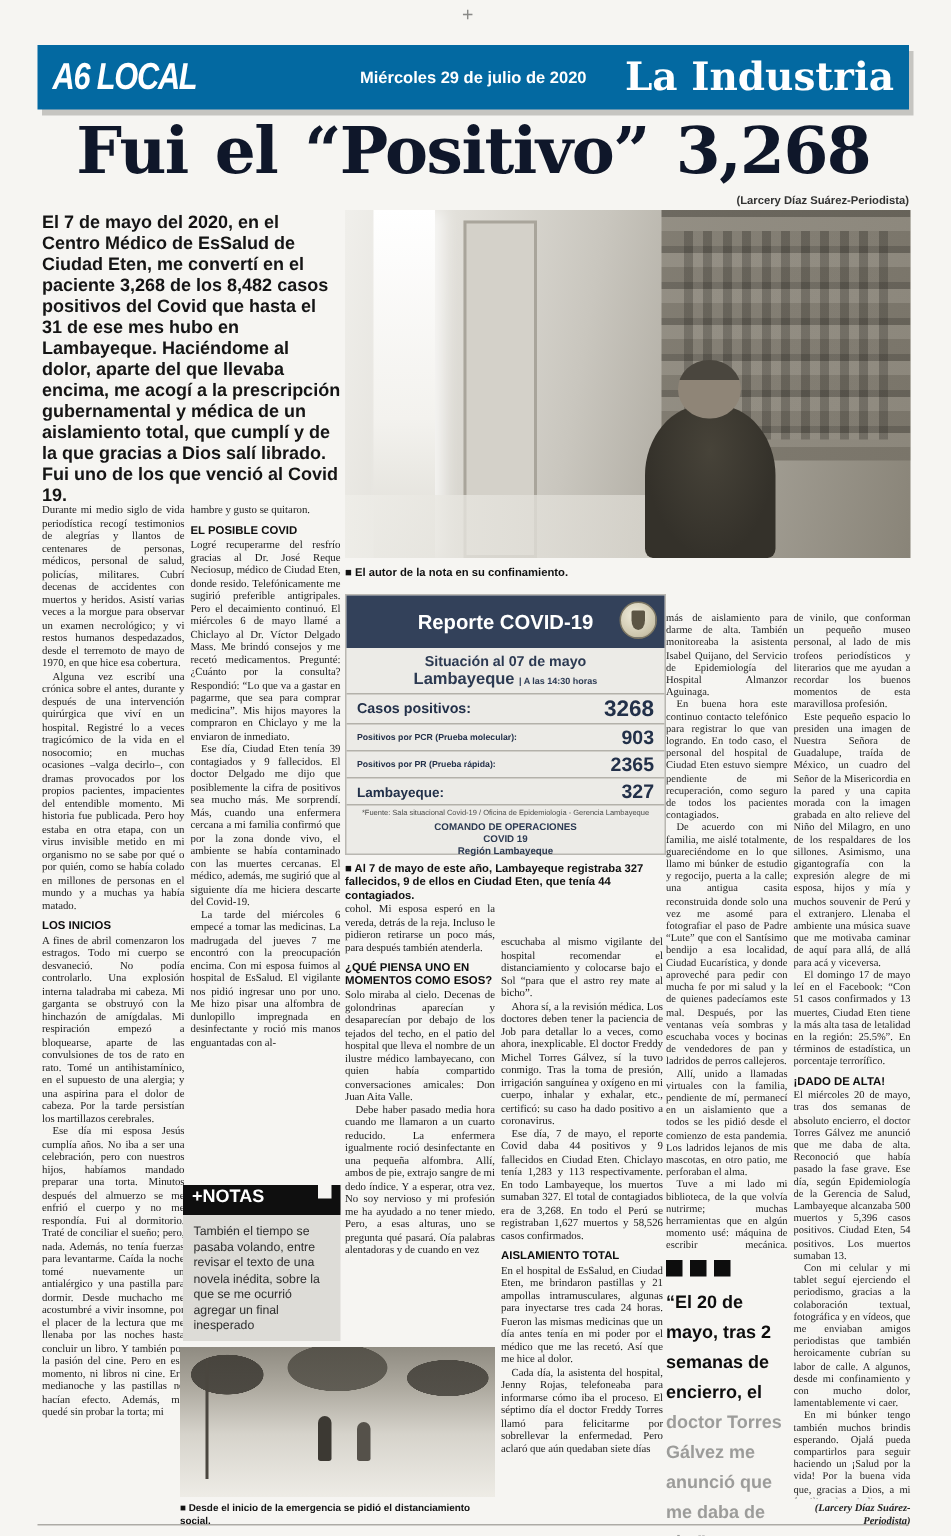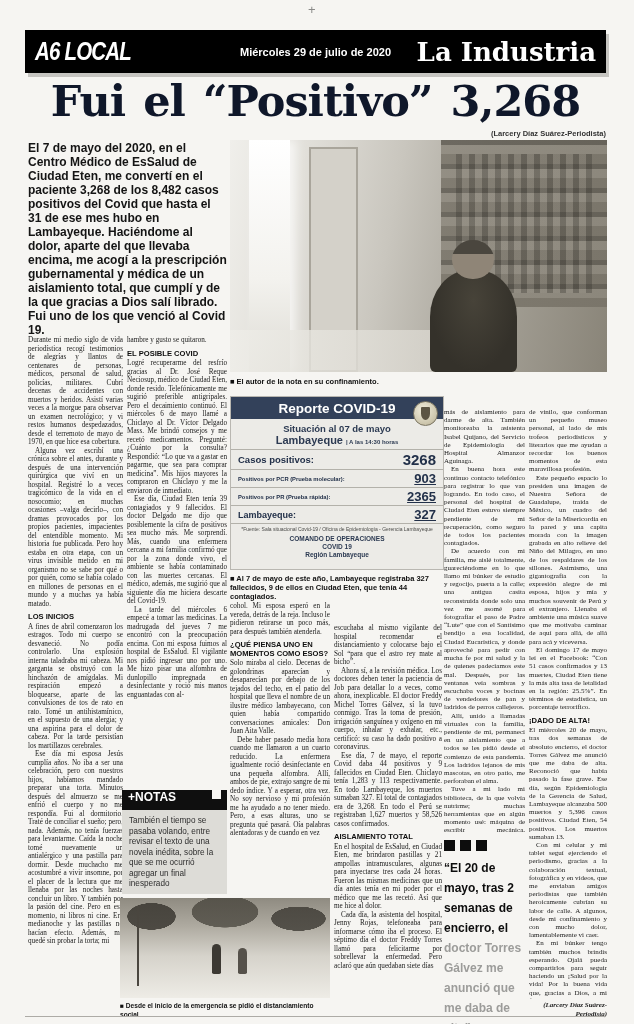--- a/index.html
+++ b/index.html
@@ -5,21 +5,21 @@
   html,body{margin:0;padding:0;background:#cfcecb;}
   .page{
     position:relative;width:634px;height:1024px;margin:0 auto;
     background:#f6f5f2;overflow:hidden;
     font-family:"Liberation Serif","DejaVu Serif",serif;color:#1b1b1b;
     box-shadow:0 0 8px rgba(0,0,0,.4);
   }
   .cropmark{position:absolute;left:308px;top:2px;font:13px "Liberation Sans",sans-serif;color:#8a8a88;}
   
   .header-bar{
-    position:absolute;left:25px;top:30px;width:581px;height:43px;background:#000000;
+    position:absolute;left:25px;top:30px;width:581px;height:43px;background:#0369a1;
     display:flex;align-items:center;justify-content:space-between;padding:0 10px;box-sizing:border-box;
     box-shadow:3px 4px 0 #c6c5c1;
   }
   .hb-section{color:#fff;font:italic 900 25px "Liberation Sans",sans-serif;letter-spacing:-1px;transform:scaleX(.82);transform-origin:left center;white-space:nowrap;}
   .hb-date{color:#fff;font:bold 11px "Liberation Sans",sans-serif;position:absolute;left:0;right:0;text-align:center;}
   .hb-masthead{color:#fff;font:bold 26px "DejaVu Serif",serif;letter-spacing:0;white-space:nowrap;z-index:1;}
   
   .headline{
     position:absolute;left:25px;top:78px;width:581px;margin:0;text-align:center;
     font:900 43px/46px "DejaVu Serif",serif;color:#0f172a;letter-spacing:-1px;word-spacing:4px;
@@ -64,36 +64,36 @@
   
   .caption{position:absolute;font:bold 7.5px/9px "Liberation Sans",sans-serif;color:#111;}
   .cap-main{left:230px;top:377px;width:377px;}
   .cap-covid{left:230px;top:574px;width:212px;}
   .cap-bottom{left:120px;top:1001px;width:214px;font-size:6.6px;}
   
   .covid-box{
     position:absolute;left:230px;top:396px;width:214px;height:174px;background:#ecebe7;
     border:1px solid #b9b7b1;box-sizing:border-box;font-family:"Liberation Sans",sans-serif;
   }
-  .cb-header{position:relative;height:22px;background:#33415a;color:#fff;display:flex;align-items:center;justify-content:center;
+  .cb-header{position:relative;height:35px;background:#33415a;color:#fff;display:flex;align-items:center;justify-content:center;
     font:bold 13.5px "Liberation Sans",sans-serif;}
   .cb-seal{position:absolute;right:5px;top:4px;width:25px;height:25px;border-radius:50%;
     background:radial-gradient(circle at 40% 35%,#f1eddc 0%,#cbc4ab 70%,#9a927a 100%);border:1px solid #7c7663;box-sizing:border-box;}
   .cb-seal-inner{position:absolute;left:7px;top:5px;width:9px;height:13px;background:#5c5544;border-radius:1px 1px 50% 50%;}
   .cb-sub{text-align:center;padding:4px 0 3px;color:#2c3a52;}
   .cb-sub-l1{font:bold 9.5px "Liberation Sans",sans-serif;}
   .cb-sub-l2{font:bold 11px "Liberation Sans",sans-serif;}
   .cb-sub-time{font:bold 6px "Liberation Sans",sans-serif;margin-left:3px;}
   .cb-row{display:flex;justify-content:space-between;align-items:center;border-top:1px solid #b3b1aa;
     padding:1px 7px;color:#223049;}
   .cb-row .lab-lg{font:bold 9.5px "Liberation Sans",sans-serif;}
   .cb-row .lab-sm{font:bold 5.8px "Liberation Sans",sans-serif;}
   .cb-row .lab-md{font:bold 9px "Liberation Sans",sans-serif;}
   .cb-row .val-lg{font:bold 15px "Liberation Sans",sans-serif;}
-  .cb-row .val-md{font:bold 13px "Liberation Sans",sans-serif;text-decoration:underline;}
+  .cb-row .val-md{font:bold 13px "Liberation Sans",sans-serif;}
   .cb-foot{font:5px "Liberation Sans",sans-serif;color:#4a4a48;text-align:center;padding:2px 2px 1px;border-top:1px solid #b3b1aa;}
   .cb-comando{text-align:center;color:#2c3a52;font:bold 6.5px/8px "Liberation Sans",sans-serif;padding-top:2px;}
   
   .col{position:absolute;overflow:hidden;text-align:justify;font:7.2px/8.5px "Liberation Serif","DejaVu Serif",serif;color:#191919;}
   .col p{margin:0;}
   .col p.ind{text-indent:7px;}
   .col p + p{margin-top:0;}
   .col h3{margin:5px 0 1px;font:bold 7.6px/8.6px "Liberation Sans",sans-serif;color:#0e0e0e;text-align:left;}
   #col1{left:28px;top:336px;width:95px;height:680px;}
   #col2{left:127px;top:336px;width:100px;height:452px;}

